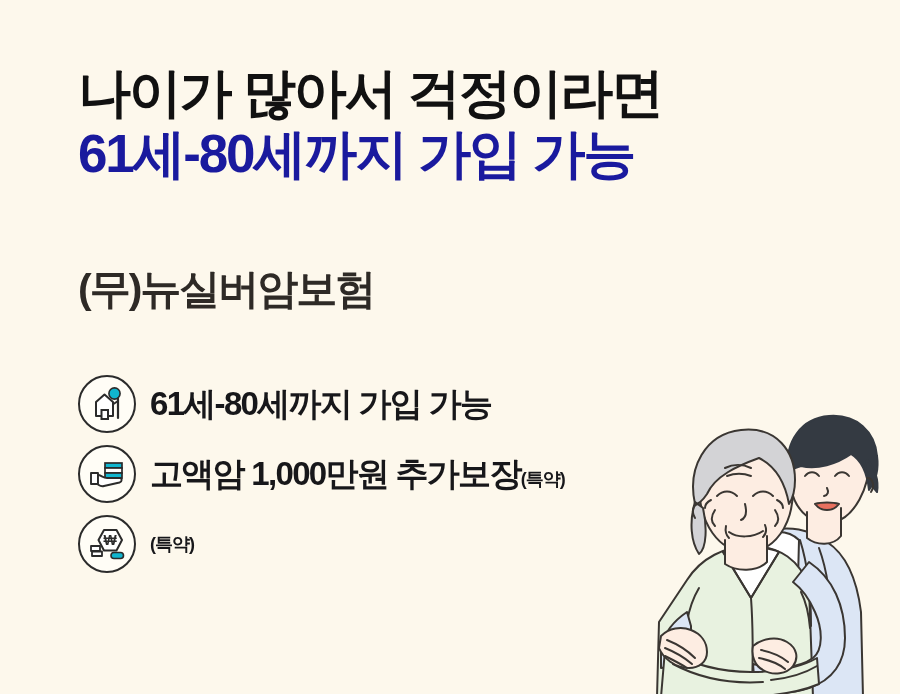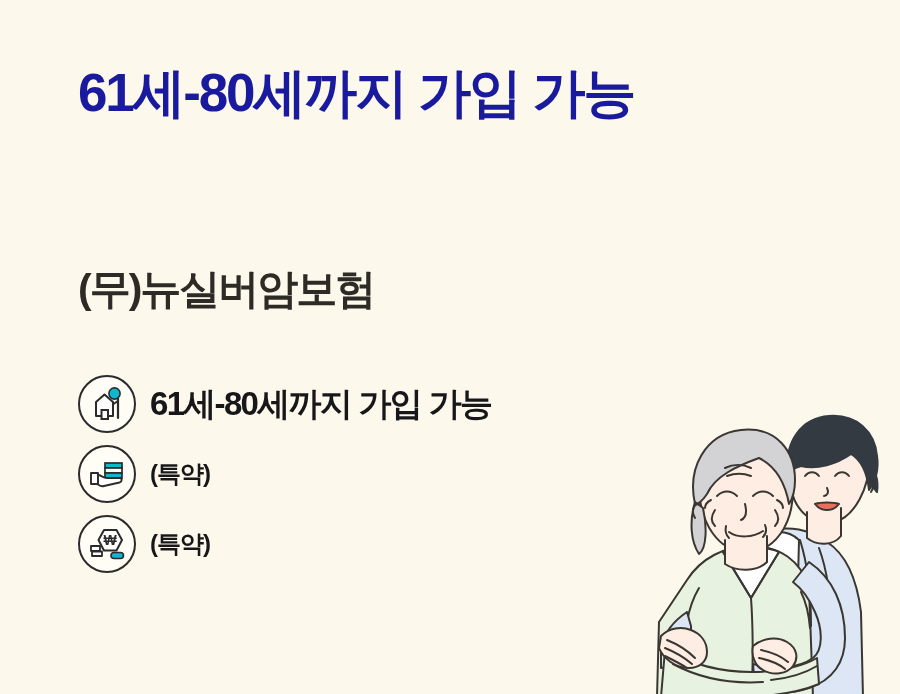--- a/index.html
+++ b/index.html
@@ -44,32 +44,33 @@
     width:58px;height:58px;flex:0 0 58px;border-radius:50%;
     border:2.4px solid #2B2B2B;background:#FFFDF6;
     display:flex;align-items:center;justify-content:center;
     margin-right:14px;box-sizing:border-box;
   }
   .benefit-icon svg{display:block;}
   .benefit-text{
     display:flex;align-items:baseline;
     font-size:33px;font-weight:bold;color:#17171A;letter-spacing:-1.7px;
   }
-  .benefit-sub{font-size:24px;font-weight:bold;letter-spacing:-1px;margin-left:0px;}
+  .benefit-sub{font-size:18px;font-weight:bold;letter-spacing:-1px;margin-left:0px;}
 
   
   .illustration{position:absolute;left:595px;top:412px;width:310px;height:285px;z-index:3;}
   .illustration svg{display:block;}
 </style>
 </head>
 <body>
 
 <div class="banner">
 
   <div class="headline">
+    <div class="line line-1">나이가 많아서 걱정이라면</div>
     <div class="line line-2">61세-80세까지 가입 가능</div>
   </div>
 
   <div class="product">
     <span class="product-main">(무)뉴실버암보험</span>
   </div>
 
   <div class="benefits">
 
     <div class="benefit-row">
@@ -92,20 +93,21 @@
       <span class="benefit-icon">
         <svg width="40" height="40" viewBox="0 0 40 40">
           <rect x="18" y="9" width="17" height="5" fill="#10B5CE" stroke="#2B2B2B" stroke-width="1.7"></rect>
           <rect x="18" y="14" width="17" height="5" fill="#FFFFFF" stroke="#2B2B2B" stroke-width="1.7"></rect>
           <rect x="18" y="19" width="17" height="5" fill="#10B5CE" stroke="#2B2B2B" stroke-width="1.7"></rect>
           <path d="M4 19 L11 19 L11 30 L4 30 Z" fill="#FFFFFF" stroke="#2B2B2B" stroke-width="1.9" stroke-linejoin="round"></path>
           <path d="M11 21 C14 21 16 24 20 24 L33 24 C35 24 35.5 27.5 32.5 28.5 L17 32 C14 32.8 12.5 31.5 11 30.5 Z" fill="#FFFFFF" stroke="#2B2B2B" stroke-width="1.9" stroke-linejoin="round"></path>
         </svg>
       </span>
       <span class="benefit-text">
+        <span>고액암 1,000만원 추가보장</span>
           <span class="benefit-sub">(특약)</span>
       </span>
     </div>
 
     <div class="benefit-row">
       <span class="benefit-icon">
         <svg width="40" height="40" viewBox="0 0 40 40">
           <path d="M4 22 L13 22 L13 27 L4 27 Z" fill="#FFFFFF" stroke="#2B2B2B" stroke-width="1.8" stroke-linejoin="round"></path>
           <path d="M5 27.5 L15 27.5 L15 32 L5 32 Z" fill="#FFFFFF" stroke="#2B2B2B" stroke-width="1.8" stroke-linejoin="round"></path>
           <path d="M17 6 L29.5 6 L35 16 L29.5 26.5 L17 26.5 L11.5 16 Z" fill="#FFFFFF" stroke="#2B2B2B" stroke-width="2" stroke-linejoin="round"></path>

